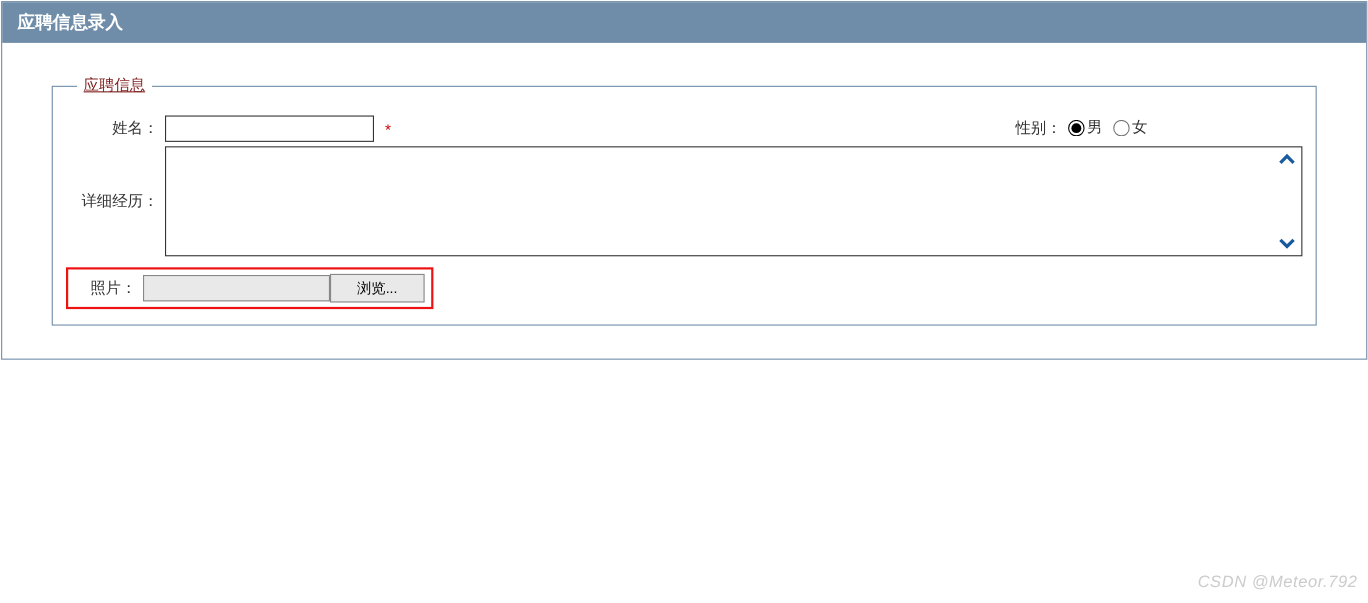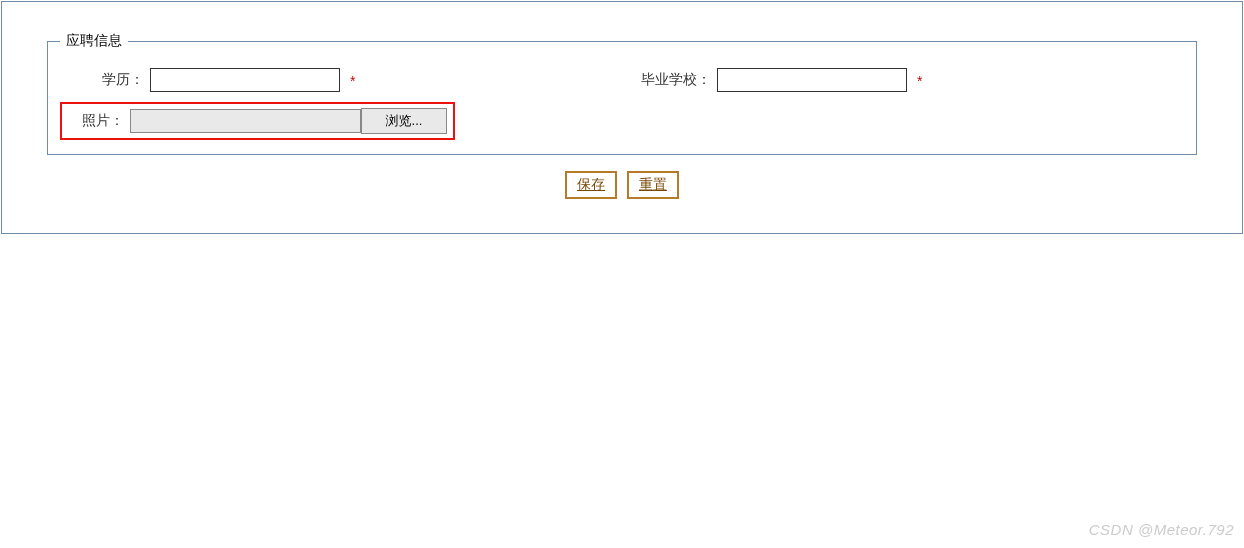--- a/index.html
+++ b/index.html
@@ -26,23 +26,25 @@
       font-weight: bold;
     }
     .content-wrap {
       padding: 30px 45px 10px 45px;
     }
     fieldset.form-group {
       border: 1px solid #6f8da8;
       padding: 14px 12px 10px 12px;
     }
     fieldset.form-group > legend {
-      color: #000000;
+      color: #7f1d1d;
       font-size: 14px;
       padding: 0 6px;
+      margin-left: 10px;
+      text-decoration: underline;
     }
     table.form-table {
       width: 100%;
       border-collapse: separate;
       border-spacing: 0 4px;
     }
     td.label-cell {
       width: 90px;
       text-align: right;
       padding-right: 6px;
@@ -110,21 +112,21 @@
       flex-direction: column;
       justify-content: space-between;
       padding: 6px 0;
       pointer-events: none;
     }
     .spin-arrows svg { width: 16px; height: 12px; }
     .photo-row-outer {
       border: 2px solid #e11;
       padding: 4px 6px;
       margin-top: 6px;
-      width: 395px;
+      width: 334px;
       display: flex;
       align-items: center;
       position: relative;
       left: -14px;
     }
     .photo-label {
       width: 62px;
       text-align: right;
       padding-right: 6px;
     }
@@ -168,60 +170,81 @@
       font-size: 15px;
       font-style: italic;
       letter-spacing: 0.5px;
       pointer-events: none;
     }
   </style>
 </head>
 <body>
 
 <div class="page-border">
+  <div class="title-bar">
+    <span>应聘信息录入</span>
+  </div>
 
   <div class="content-wrap">
     <fieldset class="form-group">
       <legend>应聘信息</legend>
 
       <table class="form-table">
 
         <tbody>
-
-
-
-        <tr>
-          <td class="label-cell">学历：</td>
+            <tr>
+          <td class="label-cell">姓名：</td>
           <td class="field-cell">
             <input type="text" class="txt-input" value="" style="">
             <span class="req-star">*</span>
           </td>
-          <td></td>
-          <td class="label-cell2">毕业学校：</td>
+          <td class="gap-cell"></td>
+          <td class="label-cell2">性别：</td>
           <td class="field-cell">
-            <input type="text" class="txt-input" value="" style="">
-            <span class="req-star">*</span>
+            <span class="radio-wrap">
+              <input type="radio" name="gender" checked="" style="">
+              <span class="radio-label">男</span>
+            </span>
+            <span class="radio-wrap">
+              <input type="radio" name="gender" style="">
+              <span class="radio-label">女</span>
+            </span>
           </td>
         </tr>
 
 
+
+
+
+        <tr class="detail-row">
+          <td class="label-cell">详细经历：</td>
+          <td class="field-cell" colspan="4">
+            <div class="textarea-wrap">
+              <textarea class="detail-area" style=""></textarea>
+              <div class="spin-arrows">
+                <svg viewBox="0 0 16 12">
+                      <path d="M2 9 L8 3 L14 9" fill="none" stroke="#1a5b9e" stroke-width="3"></path>
+                    </svg>
+                <svg viewBox="0 0 16 12">
+                      <path d="M2 3 L8 9 L14 3" fill="none" stroke="#1a5b9e" stroke-width="3"></path>
+                    </svg>
+              </div>
+            </div>
+          </td>
+        </tr>
 
         <tr>
           <td colspan="5" style="padding-left:14px;">
             <div class="photo-row-outer">
               <div class="photo-label">照片：</div>
               <div class="file-path-box"></div>
               <button type="button" class="browse-btn">浏览...</button>
             </div>
           </td>
         </tr>
       </tbody>
         </table>
     </fieldset>
 
-    <div class="button-bar">
-      <button type="button" class="action-btn">保存</button>
-      <button type="button" class="action-btn">重置</button>
-    </div>
   </div>
 </div>
 
 <div class="watermark">CSDN @Meteor.792</div>
 
 </body></html>

